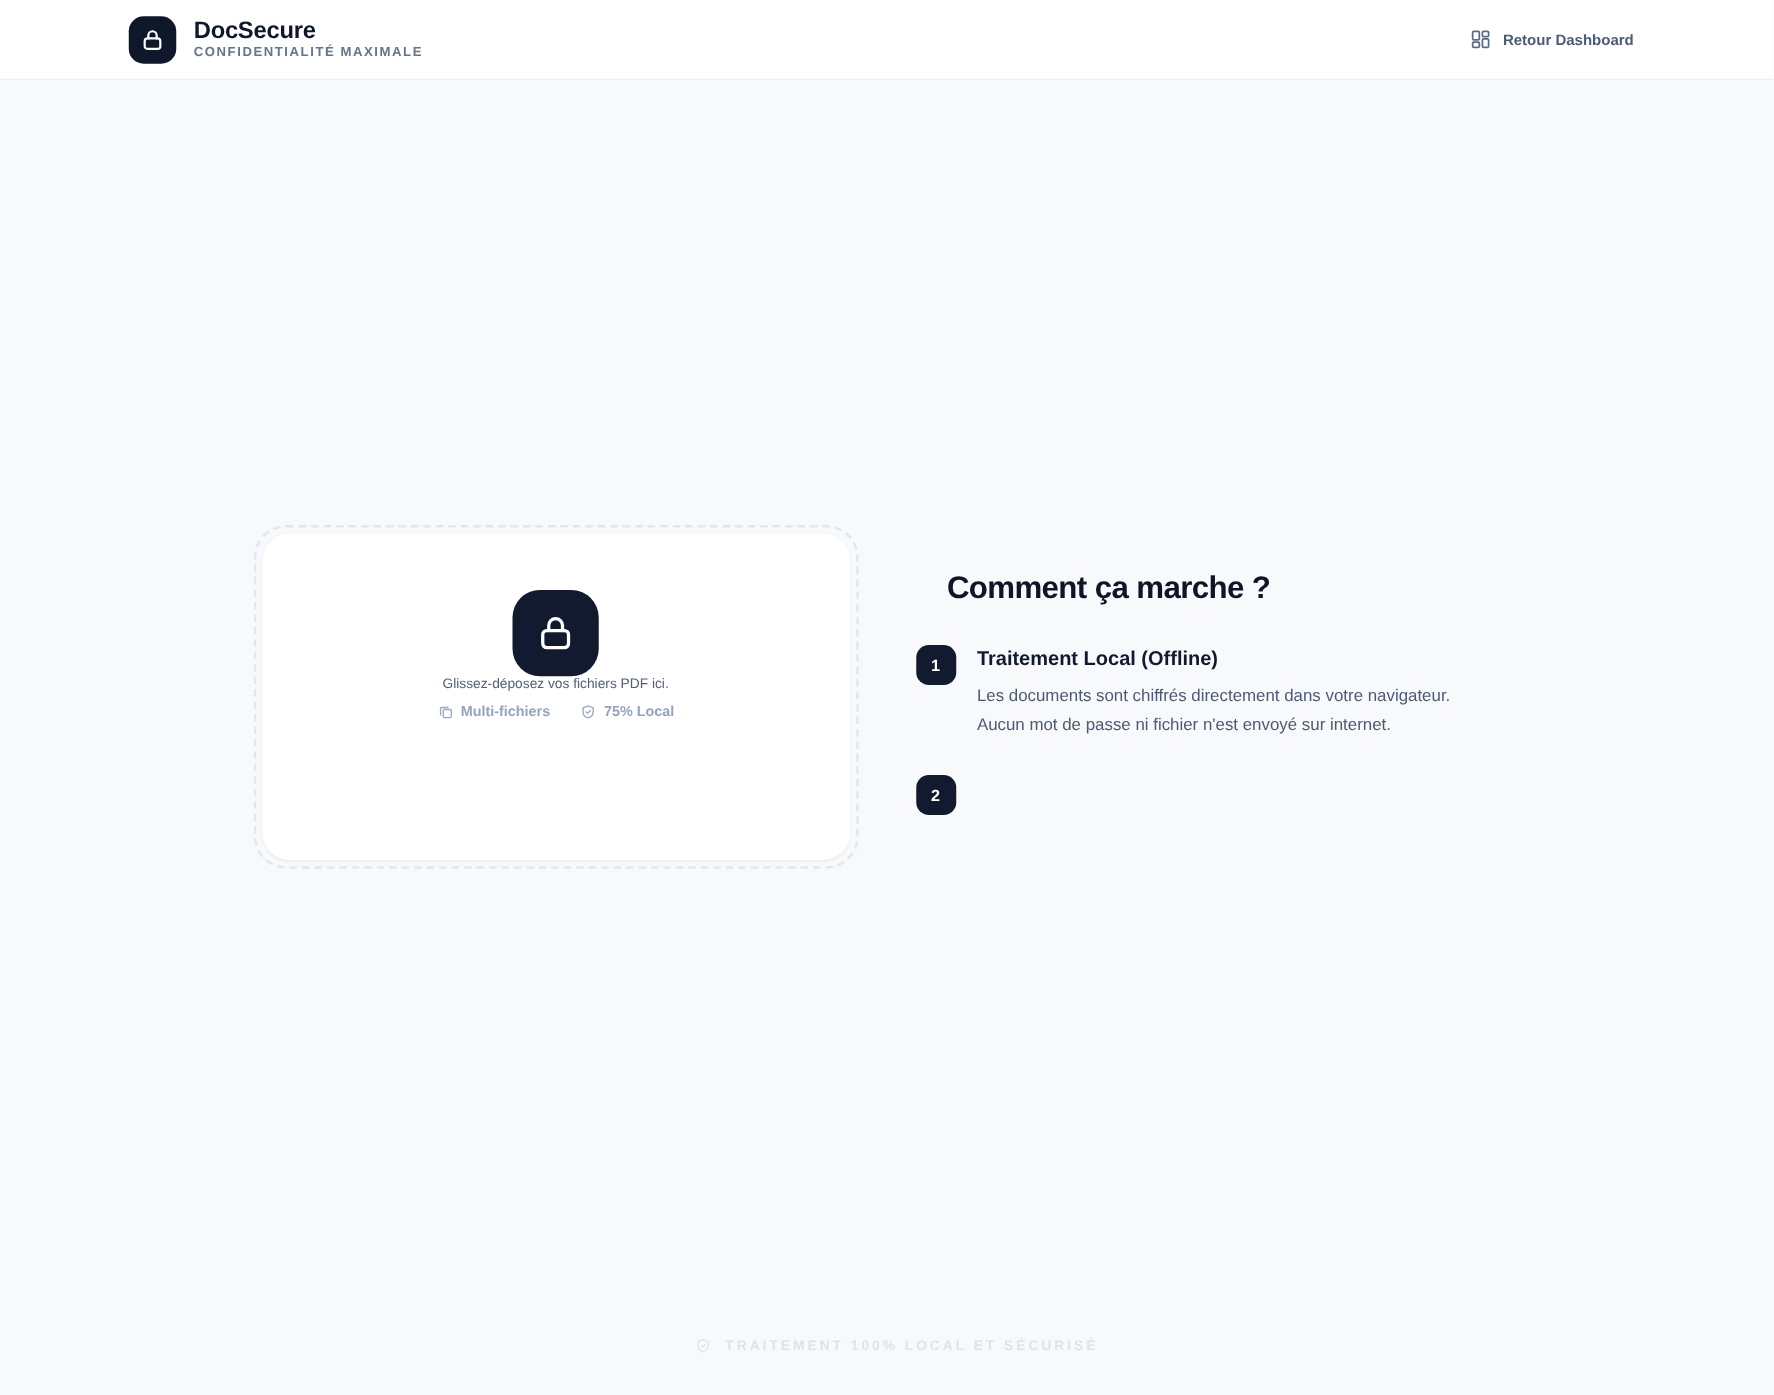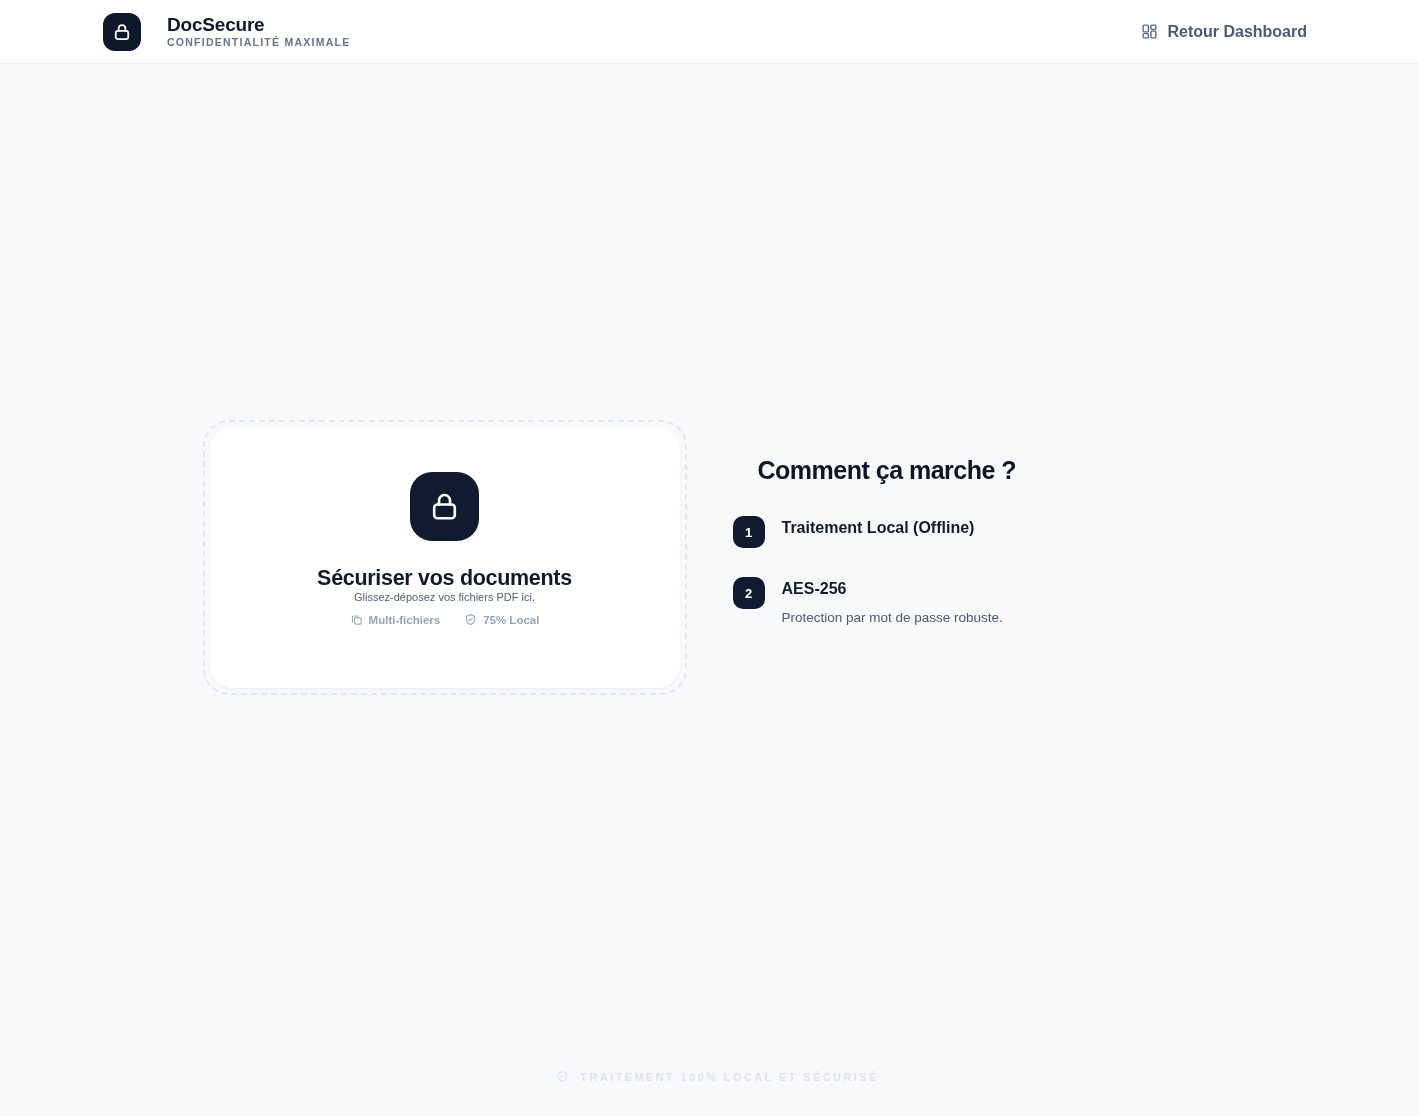--- a/index.html
+++ b/index.html
@@ -24,21 +24,21 @@
     border-bottom: 1px solid #eceef2;
     display: flex;
     align-items: center;
     justify-content: space-between;
     padding: 0 112px 0 103px;
   }
 
   .brand {
     display: flex;
     align-items: center;
-    gap: 26px;
+    gap: 14px;
   }
 
   .brand-logo {
     width: 38px;
     height: 38px;
     border-radius: 12px;
     background: #0f172a;
     display: flex;
     align-items: center;
     justify-content: center;
@@ -60,21 +60,21 @@
     font-weight: bold;
     letter-spacing: 1.25px;
     color: #66748c;
     line-height: 13px;
   }
 
   .header-link {
     display: flex;
     align-items: center;
     gap: 9px;
-    font-size: 16px;
+    font-size: 12px;
     font-weight: bold;
     color: #4a5a78;
     cursor: pointer;
     text-decoration: none;
   }
 
   
   .main {
     padding-top: 356px;
     display: flex;
@@ -266,21 +266,20 @@
 
         <div class="dropzone-icon">
           <span>
             <svg class="ico" width="33" height="33" viewBox="0 0 24 24" fill="none" stroke="#ffffff" stroke-width="1.9" stroke-linecap="round" stroke-linejoin="round">
               <rect x="4.5" y="10.5" width="15" height="10" rx="2.4"></rect>
               <path d="M8 10.5V7.6a4 4 0 0 1 8 0v2.9"></path>
             </svg>
           </span>
         </div>
 
-        <div class="dropzone-title">Sécuriser vos documents</div>
 
         <div class="dropzone-subtitle">Glissez-déposez vos fichiers PDF ici.</div>
 
         <div class="dropzone-badges">
 
           <div class="badge">
             <span>
               <svg class="ico" width="13" height="13" viewBox="0 0 24 24" fill="none" stroke="#9aa8c0" stroke-width="2" stroke-linecap="round" stroke-linejoin="round">
                 <rect x="8.5" y="8.5" width="12" height="12" rx="2"></rect>
                 <path d="M15.5 5.5h-9a2 2 0 0 0-2 2v9"></path>
@@ -306,29 +305,27 @@
     <section class="steps-panel">
 
       <h2 class="steps-heading">Comment ça marche ?</h2>
 
       <div class="steps-list">
 
         <div class="step">
           <div class="step-num">1</div>
           <div class="step-body">
             <div class="step-title">Traitement Local (Offline)</div>
+            <div class="step-desc">Les documents sont chiffrés directement dans votre navigateur.
+Aucun mot de passe ni fichier n'est envoyé sur internet.</div>
           </div>
         </div>
 
         <div class="step">
           <div class="step-num">2</div>
-          <div class="step-body">
-            <div class="step-title">AES-256</div>
-            <div class="step-desc">Protection par mot de passe robuste.</div>
-          </div>
         </div>
 
       </div>
     </section>
 
   </div>
 </main>
 
 <footer class="footer">
   <span>

